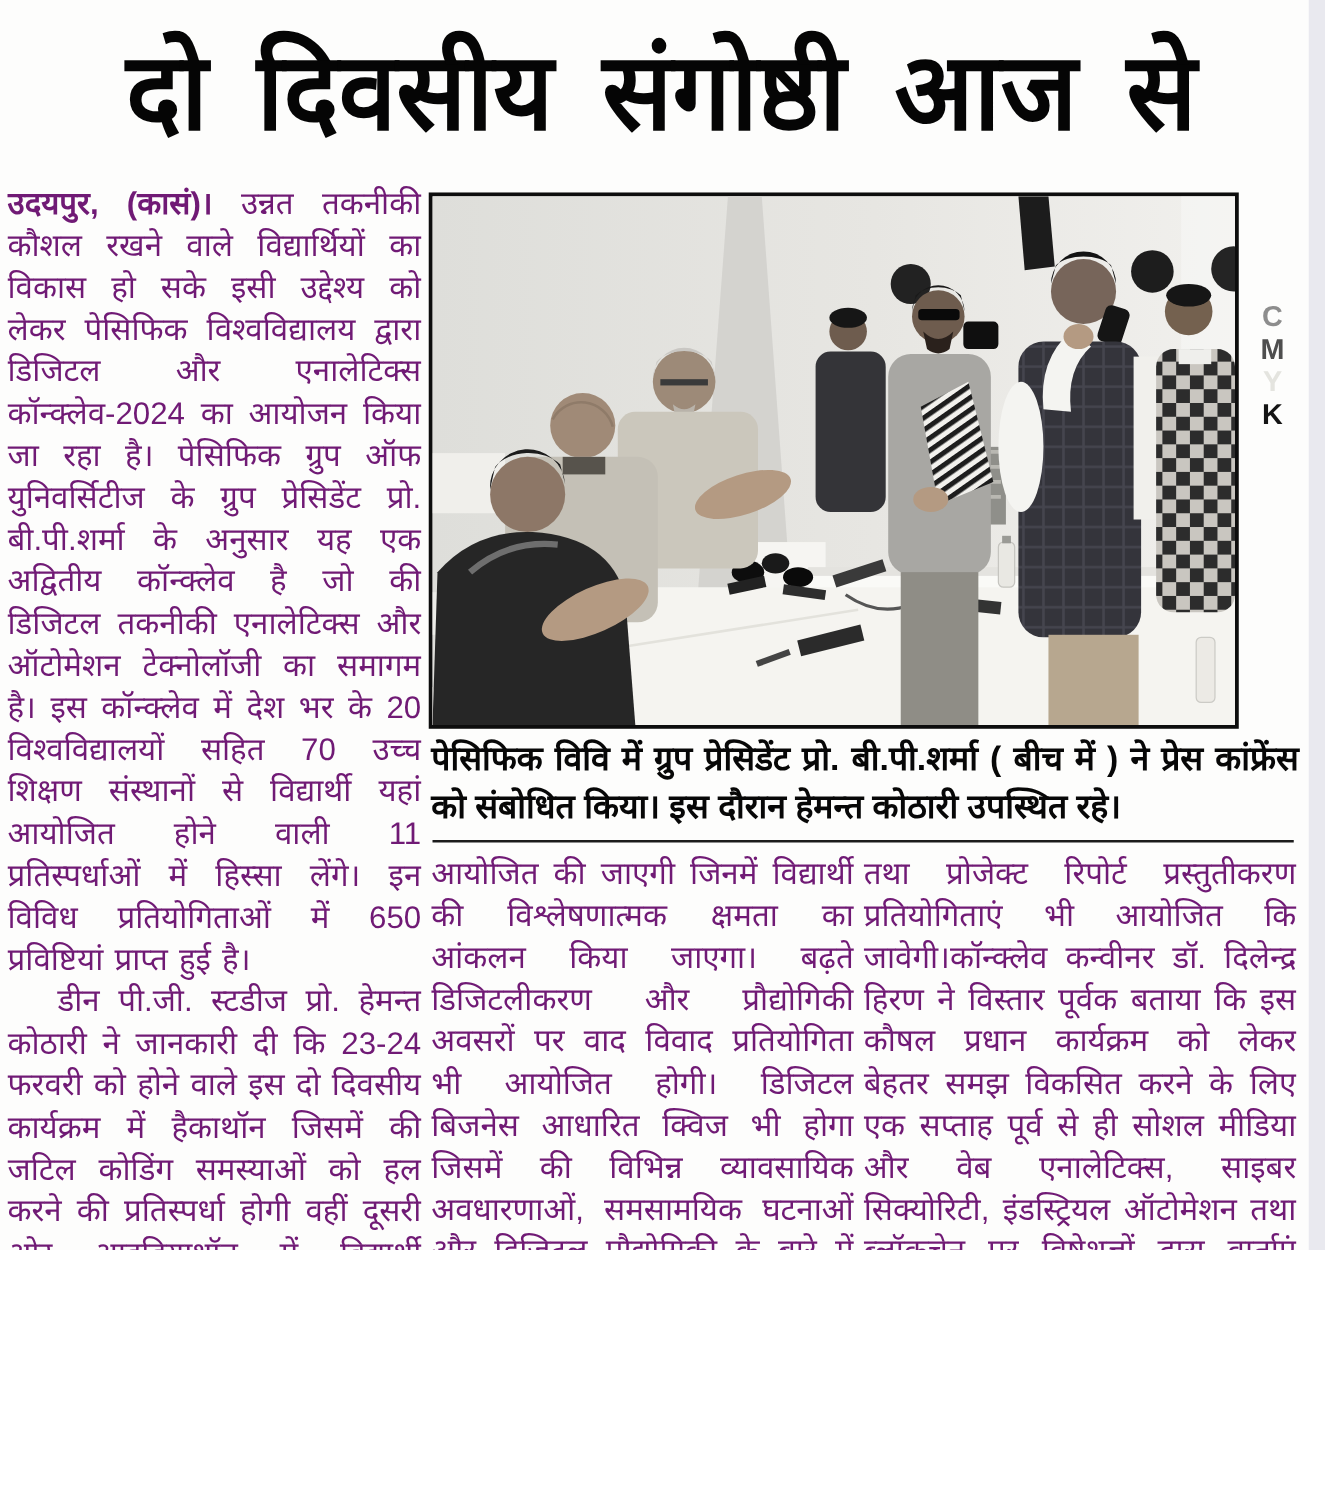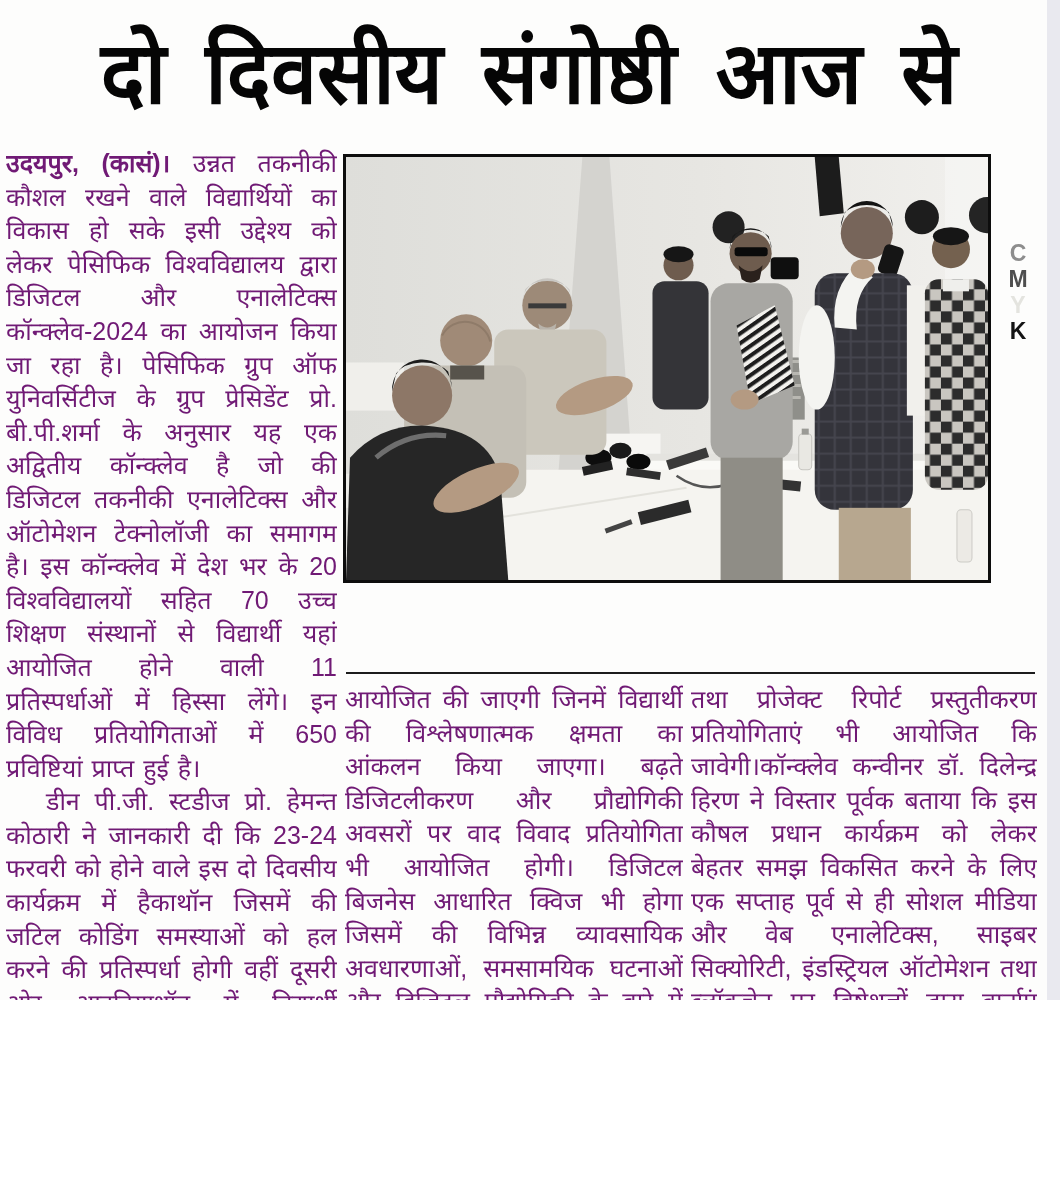--- a/index.html
+++ b/index.html
@@ -198,20 +198,21 @@
     </svg>
   </div>
 
   <div class="cmyk">
     <div class="c">C</div>
     <div class="m">M</div>
     <div class="y">Y</div>
     <div class="k">K</div>
   </div>
 
+  <div class="caption">पेसिफिक विवि में ग्रुप प्रेसिडेंट प्रो. बी.पी.शर्मा ( बीच में ) ने प्रेस कांफ्रेंस को संबोधित किया। इस दौरान हेमन्त कोठारी उपस्थित रहे।</div>
   <div class="caption-rule"></div>
 
   <div class="col-middle bodytext">आयोजित की जाएगी जिनमें विद्यार्थी की विश्लेषणात्मक क्षमता का आंकलन किया जाएगा। बढ़ते डिजिटलीकरण और प्रौद्योगिकी अवसरों पर वाद विवाद प्रतियोगिता भी आयोजित होगी। डिजिटल बिजनेस आधारित क्विज भी होगा जिसमें की विभिन्न व्यावसायिक अवधारणाओं, समसामयिक घटनाओं और डिजिटल प्रौद्योगिकी के बारे में ज्ञान और समझ का आकलन किया जाएगा। कन्वीनर डॉ. दिपीन माथुर ने कहा कि डिजिटल कौशल तथा जागरूकता के स्तर को जानने के लिए डिजिटल ओलंपियाड भी आयोजित किया जा रहा है जो की देश भर के विद्यार्थी ऑनलाइन माध्यम से जुड़कर देंगे। पोस्टर मेकिंग</div>
   <div class="col-right bodytext">तथा प्रोजेक्ट रिपोर्ट प्रस्तुतीकरण प्रतियोगिताएं भी आयोजित कि जावेगी।कॉन्क्लेव कन्वीनर डॉ. दिलेन्द्र हिरण ने विस्तार पूर्वक बताया कि इस कौषल प्रधान कार्यक्रम को लेकर बेहतर समझ विकसित करने के लिए एक सप्ताह पूर्व से ही सोशल मीडिया और वेब एनालेटिक्स, साइबर सिक्योरिटी, इंडस्ट्रियल ऑटोमेशन तथा ब्लॉकचेन पर विषेशज्ञों द्वारा वार्ताएं ऑफलाइन एवं ऑनलाइन आयोजित हो रही है। प्रो. दवे ने चर्चा में बताया कि कॉन्क्लेव का विशेष आकर्षण ओपन नेटवर्क फॉर डिजिटल कॉमर्स (ओएनडीसी) के माध्यम से रिटेल एवं होलसेल व्यापारियों के लिए प्रशिक्षण कार्यशाला है।</div>
 
   <div class="edge-band"></div>
 
   <div class="crop-mark">
     <div class="h"></div>
       <div class="v"></div>

